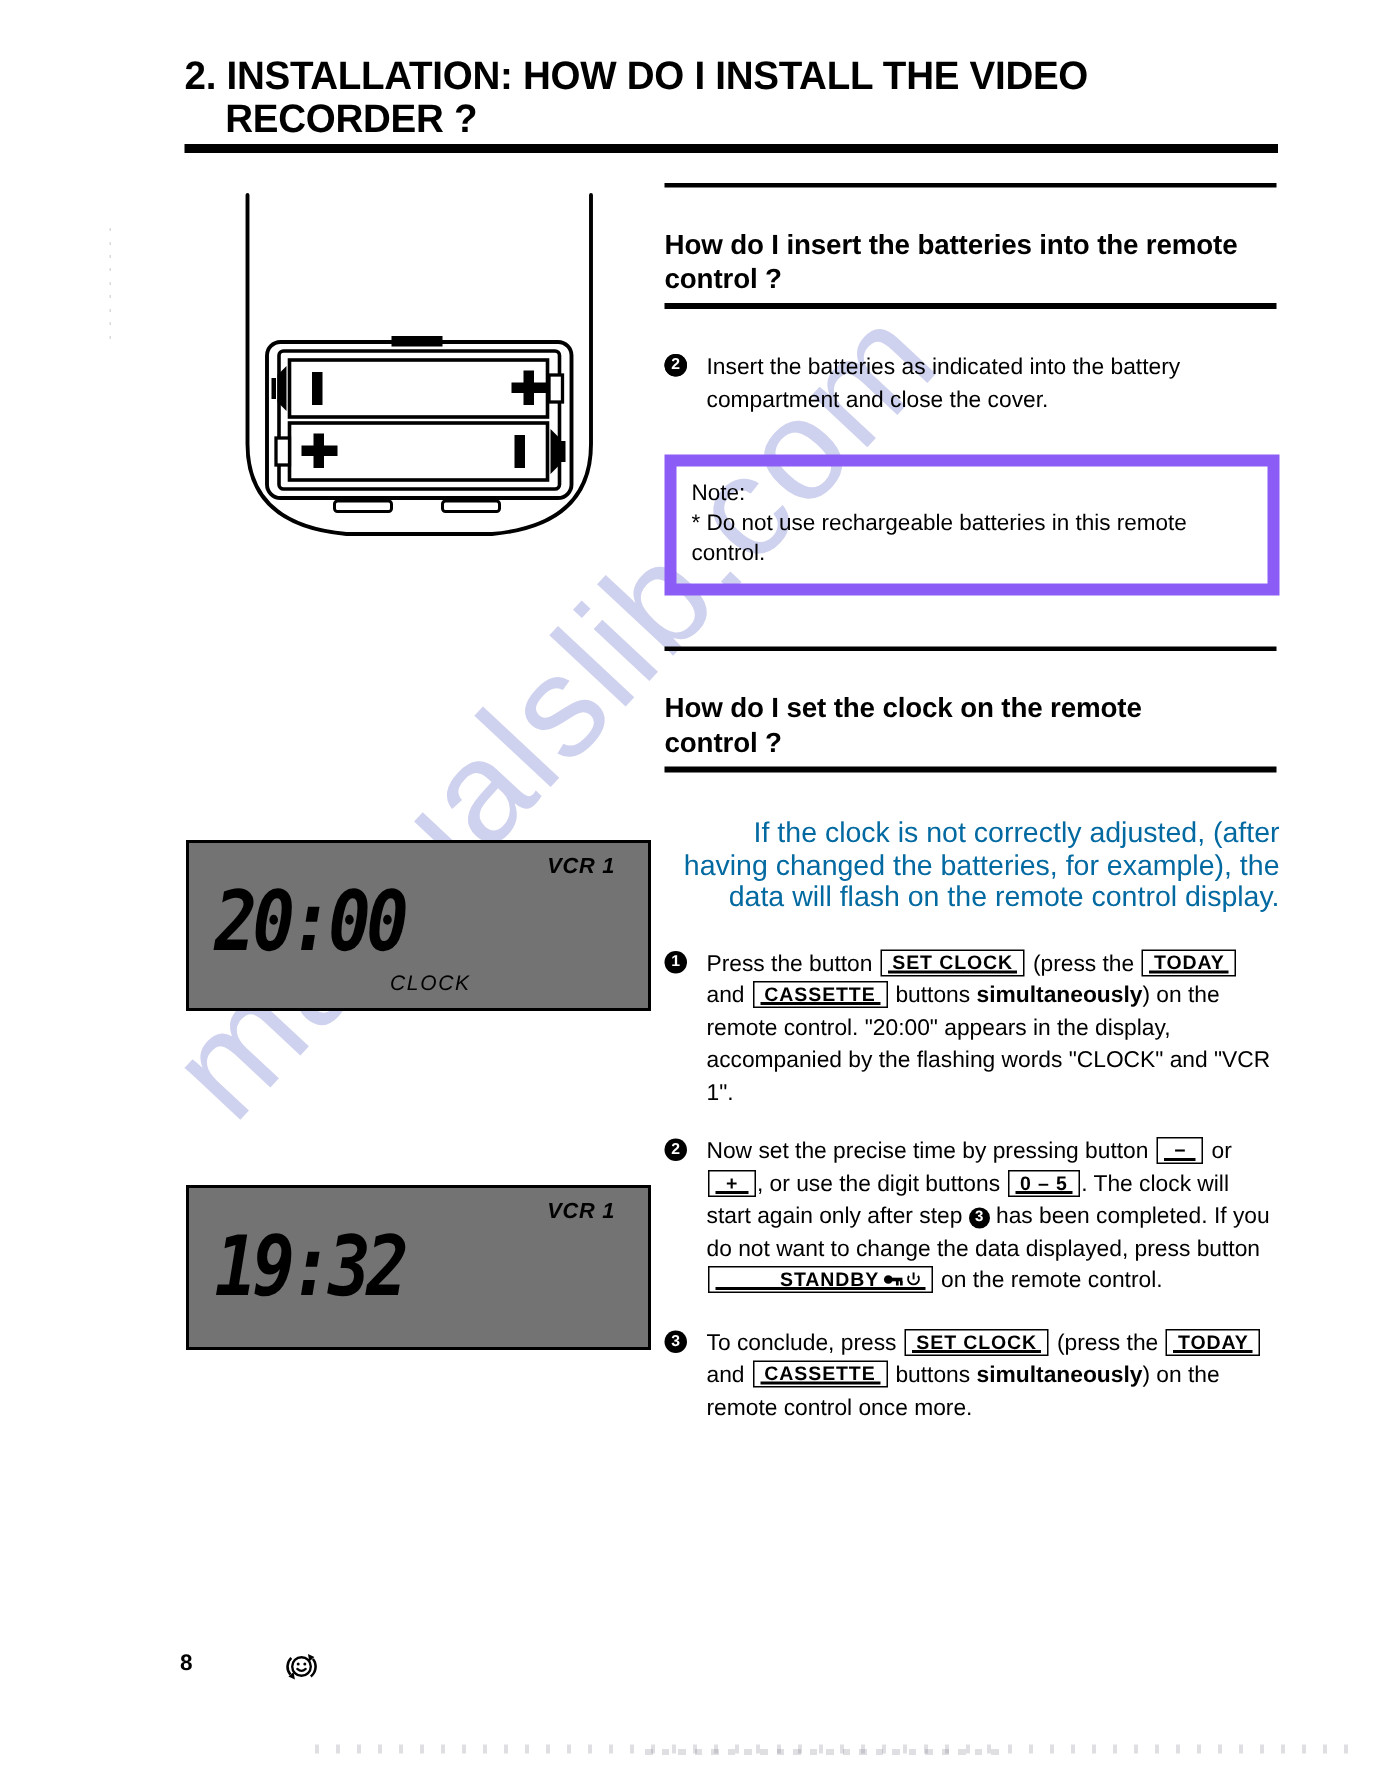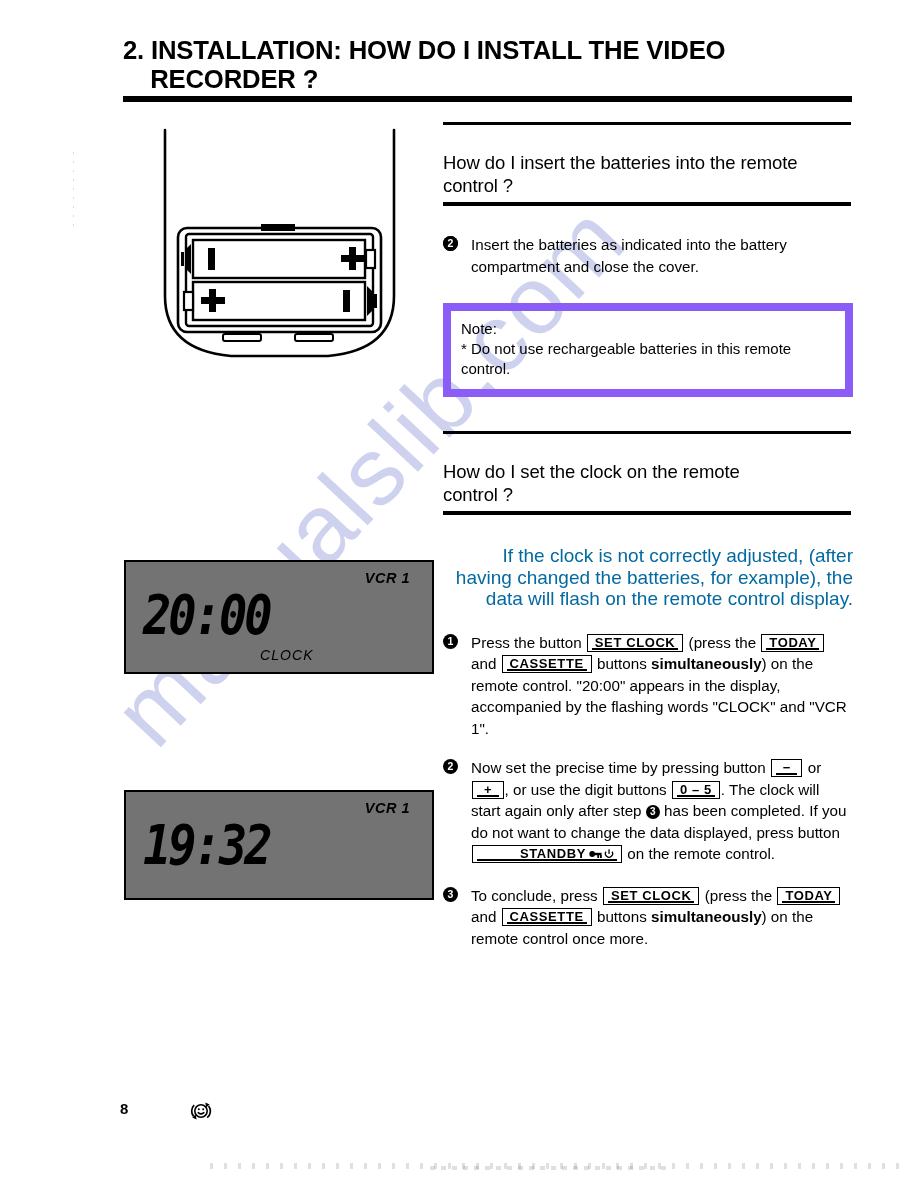--- a/index.html
+++ b/index.html
@@ -169,21 +169,21 @@
     margin: 0 0 6px 0;
   }
   .sec-rule-bottom {
     width: 408px;
     height: 4px;
     background: #000;
     margin: 5px 0 0 0;
   }
   .sec-title {
     font-size: 18.5px;
-    font-weight: normal;
+    font-weight: bold;
     line-height: 22.5px;
     letter-spacing: -0.1px;
     margin-top: 27px;
   }
   .sec-title .t2 { display: block; }
 
   .para {
     font-size: 19px;
     line-height: 21.5px;
     color: #0369a1;

